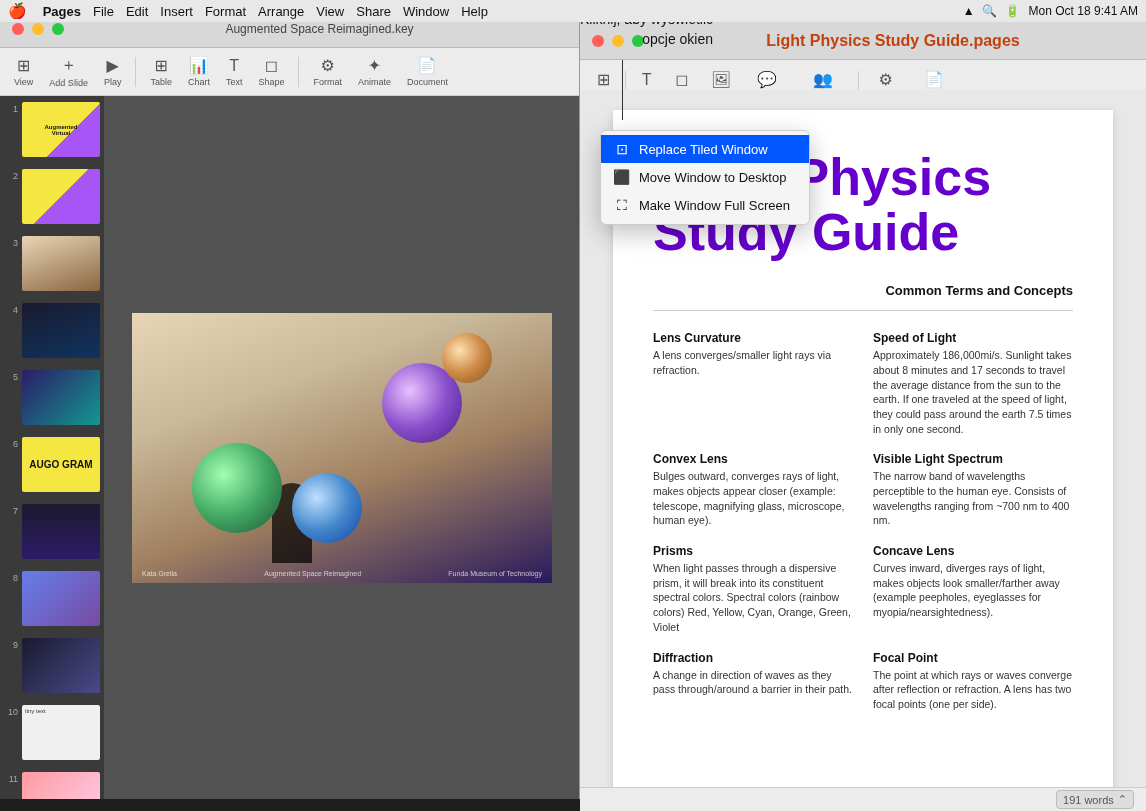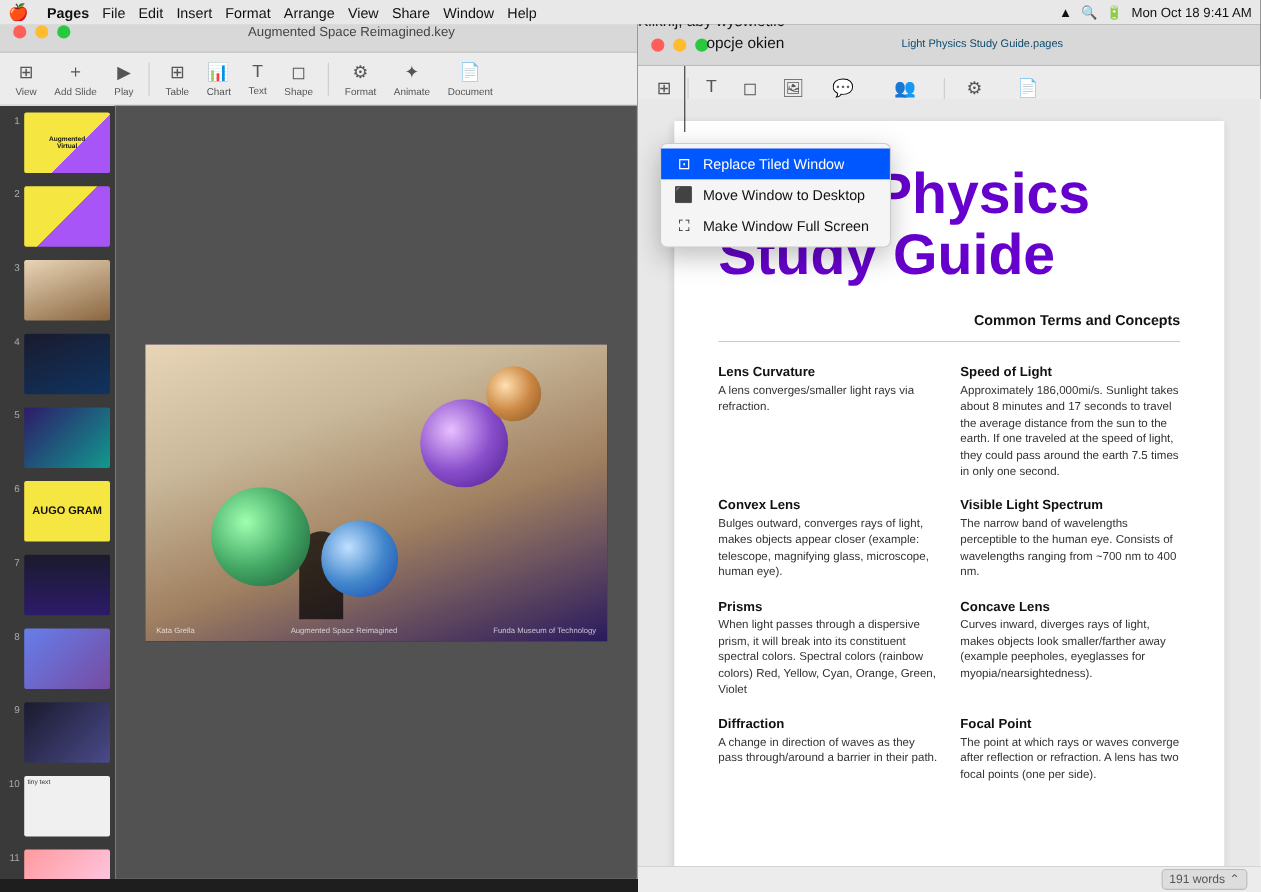--- a/index.html
+++ b/index.html
@@ -223,22 +223,23 @@
       background: #d8d8d8;
       display: flex;
       align-items: center;
       padding: 0 12px;
       gap: 8px;
       border-bottom: 1px solid #bbb;
     }
     .pages-title {
       flex: 1;
       text-align: center;
-      font-size: 10px;
-      color: #0c4a6e;
+      font-size: 16px;
+      color: #c2410c;
+      font-weight: bold;
     }
 
     
     .pages-toolbar {
       height: 52px;
       background: #ececec;
       border-bottom: 1px solid #ccc;
       display: flex;
       align-items: center;
       padding: 0 8px;

